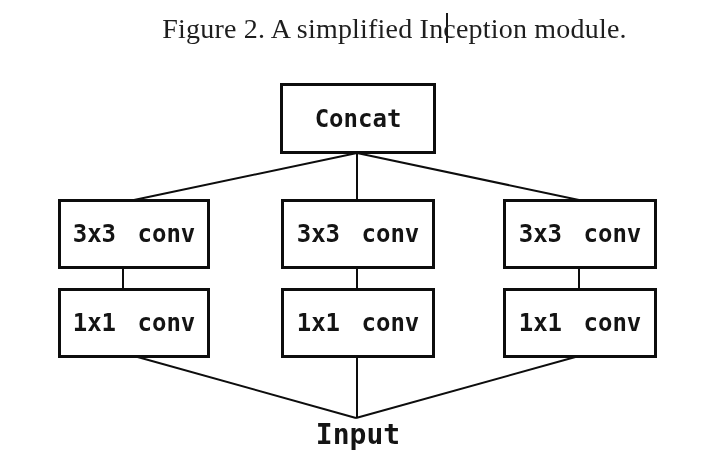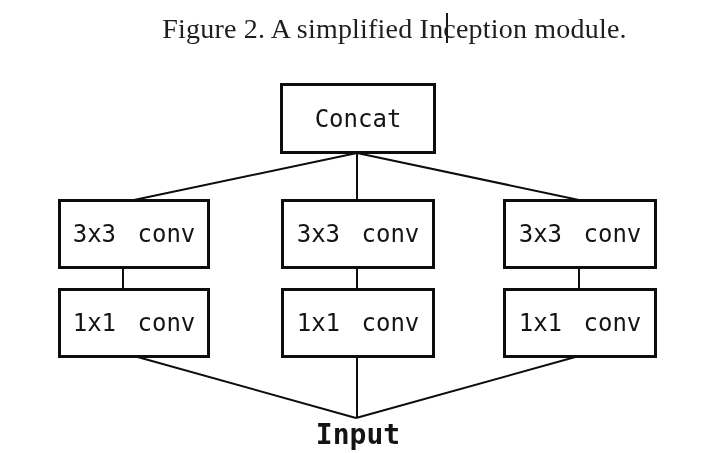--- a/index.html
+++ b/index.html
@@ -44,21 +44,21 @@
     height: 453px;
   }
   .node {
     position: absolute;
     box-sizing: border-box;
     background: #ffffff;
     border: 3px solid #0d0d0d;
     display: flex;
     align-items: center;
     justify-content: center;
-    font-weight: normal;
+    font-weight: bold;
     font-size: 24px;
     color: #141414;
     word-spacing: 7px;
     white-space: pre;
   }
   .node-concat { left: 280px; top: 83px;  width: 156px; height: 71px; }
   .b0-top      { left: 58px;  top: 199px; width: 152px; height: 70px; }
   .b0-bot      { left: 58px;  top: 288px; width: 152px; height: 70px; }
   .b1-top      { left: 281px; top: 199px; width: 154px; height: 70px; }
   .b1-bot      { left: 281px; top: 288px; width: 154px; height: 70px; }

